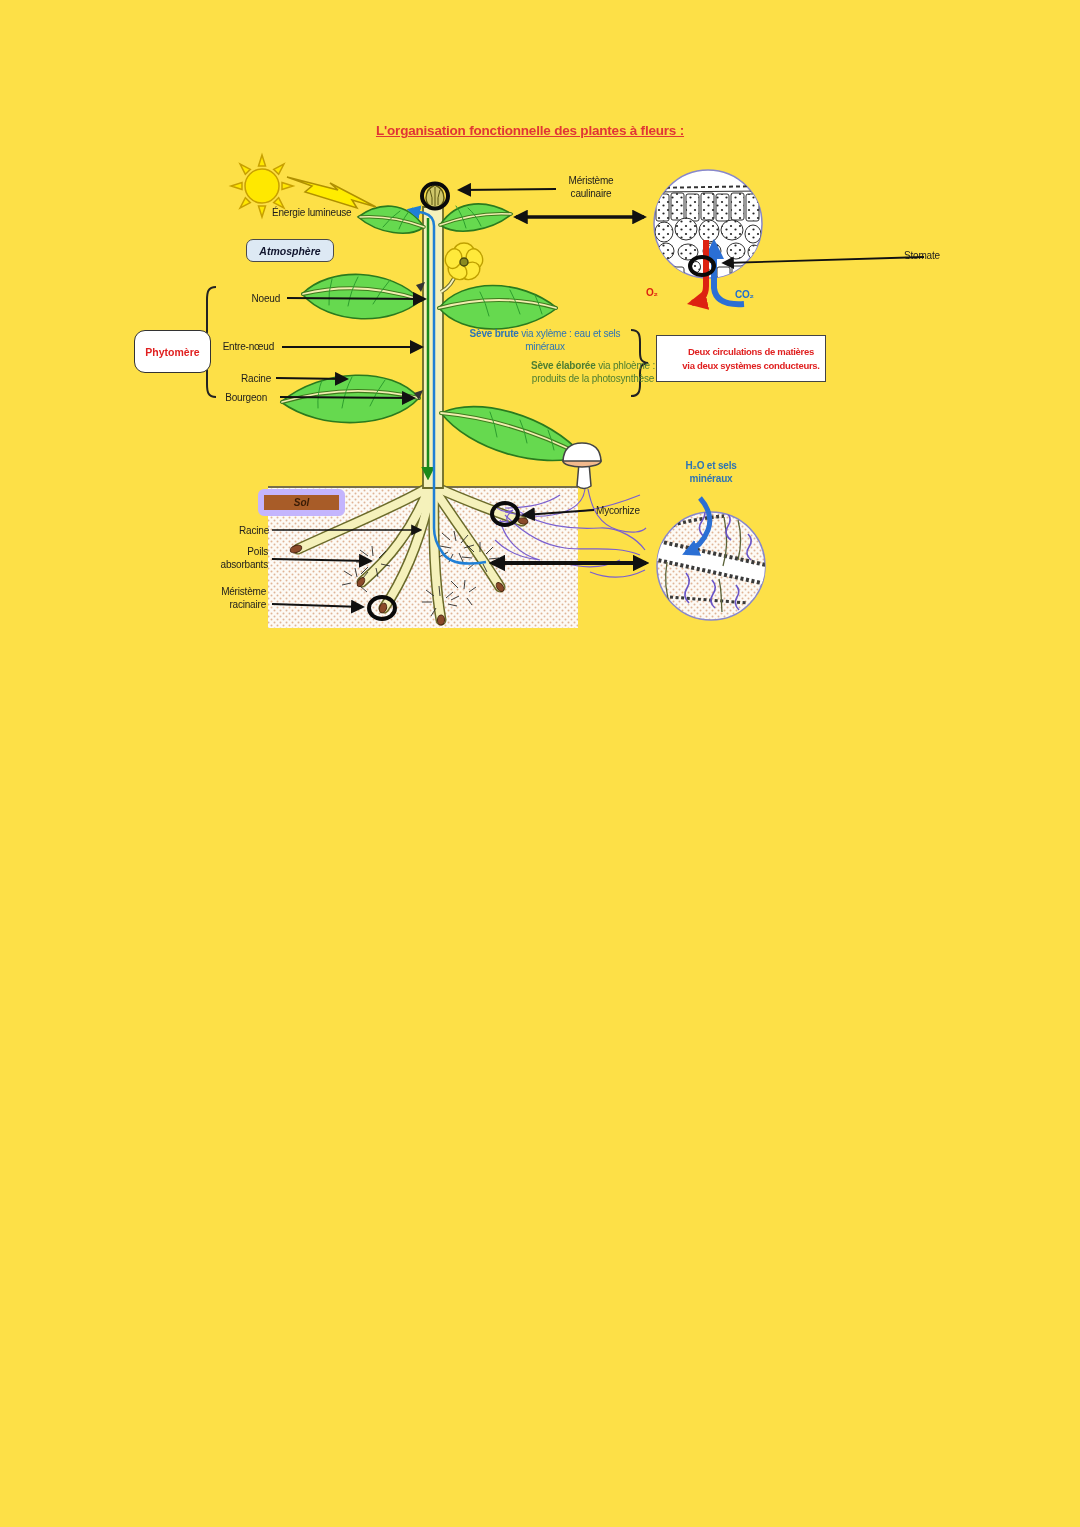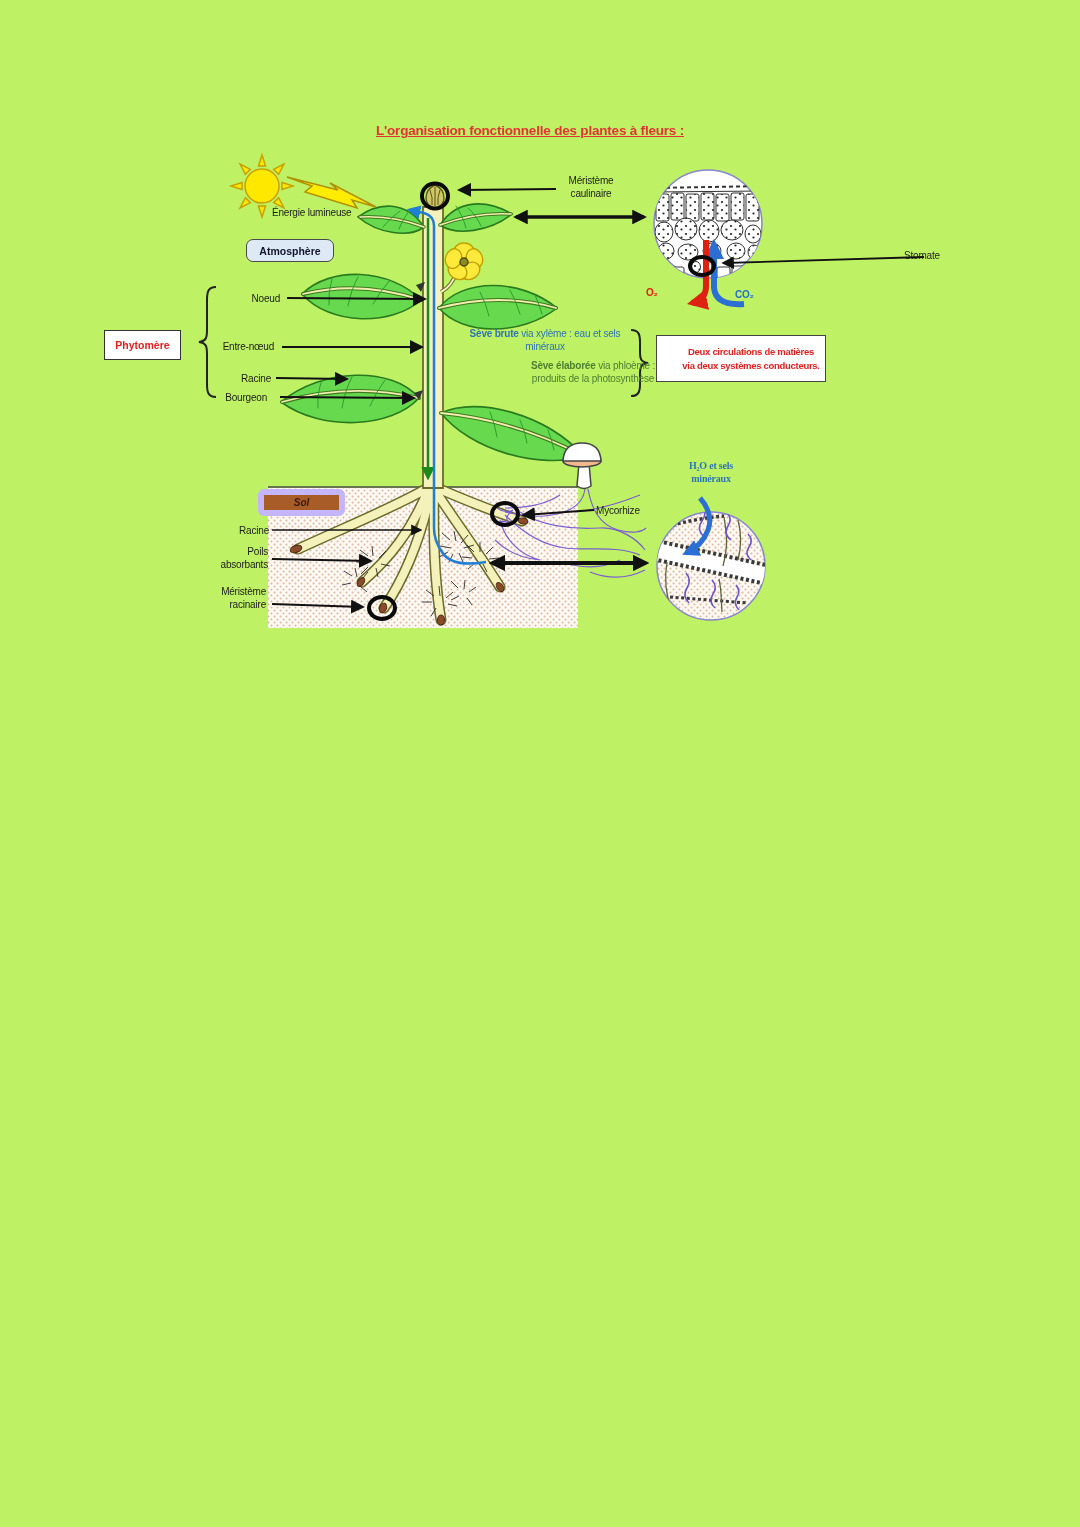--- a/index.html
+++ b/index.html
@@ -1,28 +1,28 @@
 <!DOCTYPE html>
 <html><head>
 <meta charset="utf-8">
 <style>
   html,body{margin:0;padding:0;background:#ffffff;}
-  .page{position:relative;width:1080px;height:1527px;background:#bef264;overflow:hidden;
+  .page{position:relative;width:1080px;height:1527px;background:#fde047;overflow:hidden;
         font-family:"Liberation Sans",sans-serif;color:#1c1c1c;}
   svg{position:absolute;left:0;top:0;}
   .lbl{position:absolute;font-size:10px;line-height:13px;letter-spacing:-0.2px;white-space:nowrap;}
   .r{text-align:right;}
   .c{text-align:center;}
   .title{font-size:13.5px;font-weight:bold;color:#e03535;text-decoration:underline;}
   .bluetxt{color:#2e74b5;}
   .greentxt{color:#4e7e32;}
   .boldpart{font-weight:bold;}
   .box{position:absolute;box-sizing:border-box;display:flex;align-items:center;justify-content:center;}
   .atmo{background:#dde9f4;border:1.5px solid #4a4a4a;border-radius:7px;
-        font-weight:bold;font-size:10.5px;color:#11152e;}
+        font-style:italic;font-weight:bold;font-size:10.5px;color:#11152e;}
   .phyto{background:#ffffff;border:1.6px solid #333;font-weight:bold;font-size:10.5px;color:#e02020;}
   .solbox{background:#a85c28;border:6px solid #c4b5fd;border-radius:6px;
         font-style:italic;font-weight:bold;font-size:10px;color:#3a1c06;}
   .circbox{background:#ffffff;border:1.5px solid #444;flex-direction:column;
         font-weight:bold;font-size:9.5px;color:#e02020;line-height:14px;letter-spacing:-0.3px;padding-left:20px;}
   .o2{color:#dd2211;font-weight:bold;}
   .co2{color:#1f6fd0;font-weight:bold;}
   .h2o{color:#2e74b5;font-weight:bold;}
 </style>
 </head>
@@ -309,21 +309,21 @@
 </svg>
 
 <div class="lbl title c" style="left:330px;top:124px;width:400px;">L'organisation fonctionnelle des plantes à fleurs :</div>
 
 <div class="lbl" style="left:272px;top:206px;">Énergie lumineuse</div>
 
 <div class="box atmo" style="left:246px;top:239px;width:88px;height:23px;">
   <span>Atmosphère</span>
 </div>
 
-<div class="box phyto" style="left:104px;top:330px;width:77px;height:30px;">
+<div class="box phyto" style="left:134px;top:330px;width:77px;height:43px;border-radius:11px;">
   <span>Phytomère</span>
 </div>
 
 <div class="lbl r" style="left:210px;top:292px;width:70px;">Noeud</div>
 <div class="lbl r" style="left:200px;top:340px;width:74px;">Entre-nœud</div>
 <div class="lbl r" style="left:205px;top:372px;width:66px;">Racine</div>
 <div class="lbl r" style="left:199px;top:391px;width:68px;">Bourgeon</div>
 
 <div class="lbl c" style="left:556px;top:174px;width:70px;">
   <div>Méristème</div>
@@ -356,18 +356,18 @@
 <div class="lbl r" style="left:200px;top:545px;width:68px;">
   <div>Poils</div>
   <div>absorbants</div>
 </div>
 <div class="lbl r" style="left:198px;top:585px;width:68px;">
   <div>Méristème</div>
   <div>racinaire</div>
 </div>
 <div class="lbl" style="left:596px;top:504px;">Mycorhize</div>
 
-<div class="lbl c h2o" style="left:678px;top:459px;width:66px;font-family:Liberation Serif, serif;">
+<div class="lbl c h2o" style="left:678px;top:459px;width:66px;">
   <div>H₂O et sels</div>
   <div>minéraux</div>
 </div>
 
 </div>
 
 </body></html>

